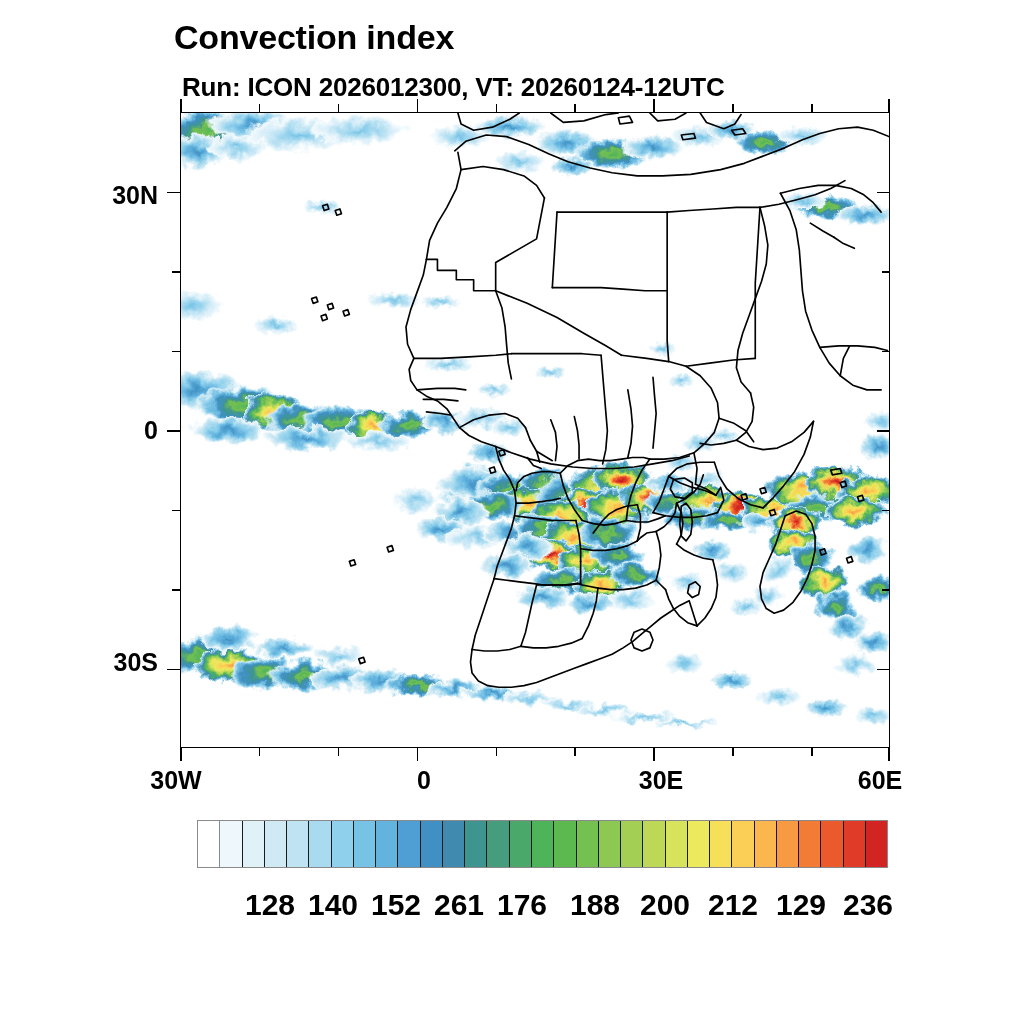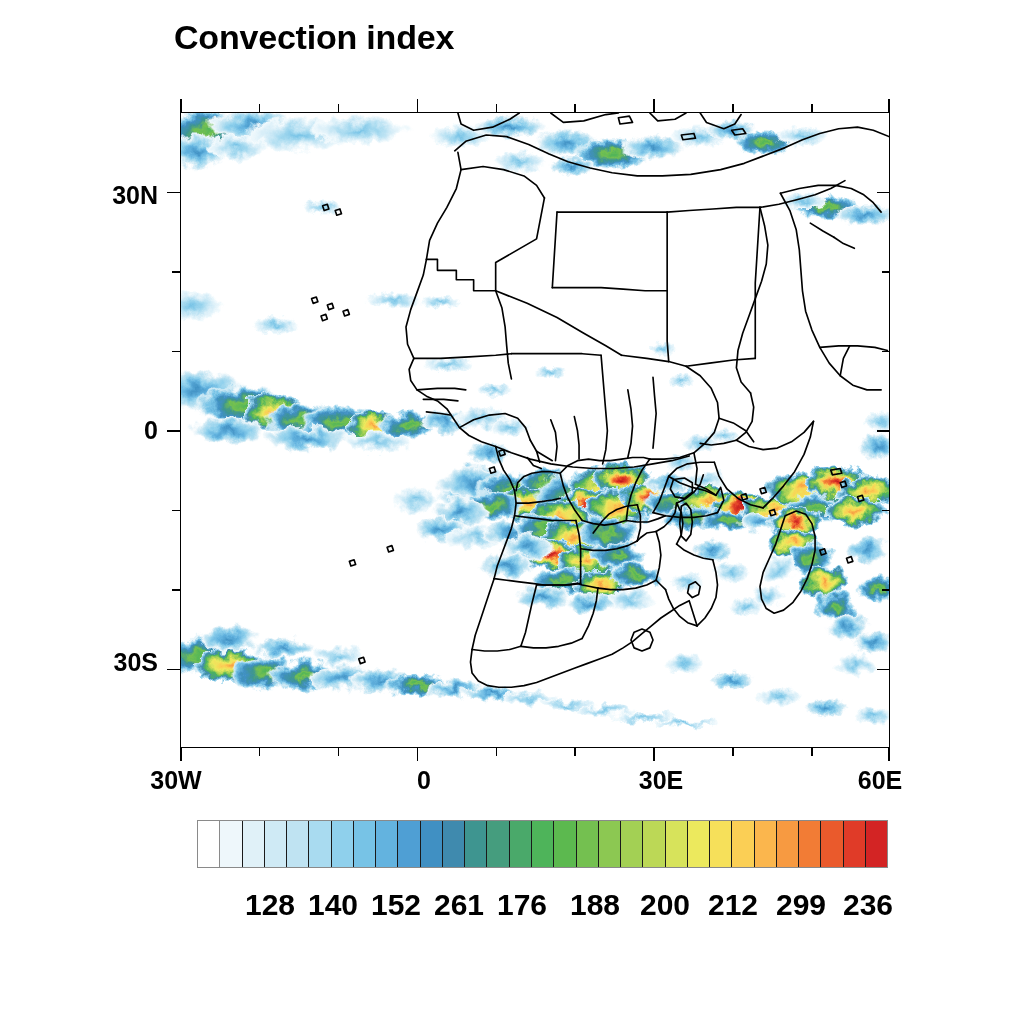--- a/index.html
+++ b/index.html
@@ -53,20 +53,21 @@
 
   .cblabel{position:absolute;font-size:30px;font-weight:bold;
            top:888px;transform:translateX(-50%);white-space:nowrap;}
 </style>
 </head>
 <body>
 
 <div id="root">
 
   <div id="title">Convection index</div>
+  <div id="subtitle">Run: ICON 2026012300,  VT: 20260124-12UTC</div>
 
   <div id="mapframe">
     <div id="mapclip">
       <svg id="mapsvg" viewBox="0 0 900 806" preserveAspectRatio="none">
         <defs>
 
           <radialGradient id="gHot" cx="50%" cy="50%" r="50%">
             <stop offset="0%" stop-color="#c01b1d"></stop>
             <stop offset="16%" stop-color="#e03b28"></stop>
             <stop offset="30%" stop-color="#f27c35"></stop>
@@ -568,17 +569,17 @@
 
   <div>
     <div class="cblabel" style="left:270px;">128</div>
     <div class="cblabel" style="left:333px;">140</div>
     <div class="cblabel" style="left:396px;">152</div>
     <div class="cblabel" style="left:459px;">261</div>
     <div class="cblabel" style="left:522px;">176</div>
     <div class="cblabel" style="left:595px;">188</div>
     <div class="cblabel" style="left:665px;">200</div>
     <div class="cblabel" style="left:733px;">212</div>
-    <div class="cblabel" style="left:801px;">299</div>
+    <div class="cblabel" style="left:801px;">129</div>
     <div class="cblabel" style="left:868px;">236</div>
   </div>
 
 </div>
 
 </body></html>

